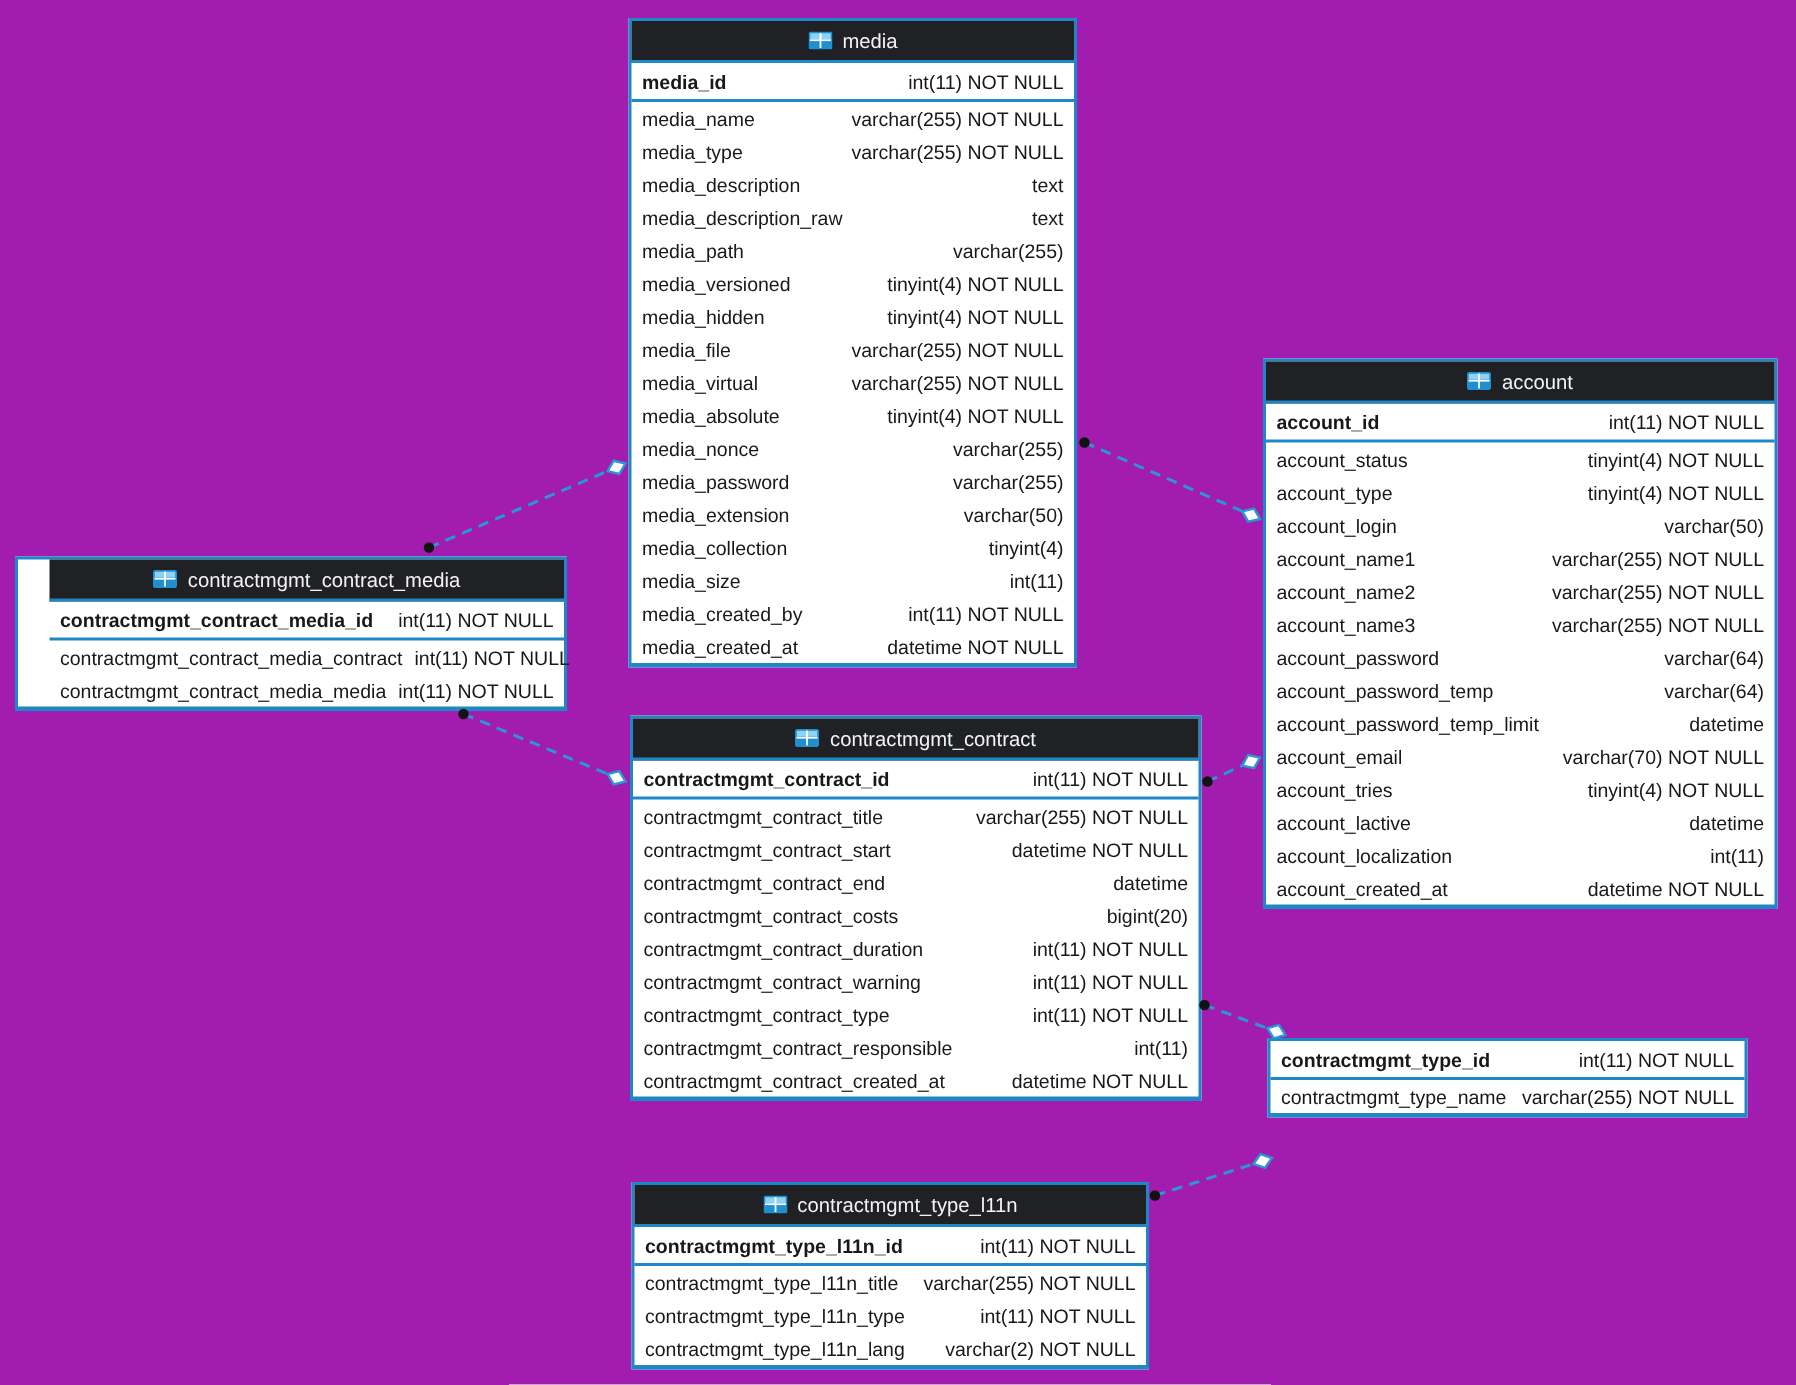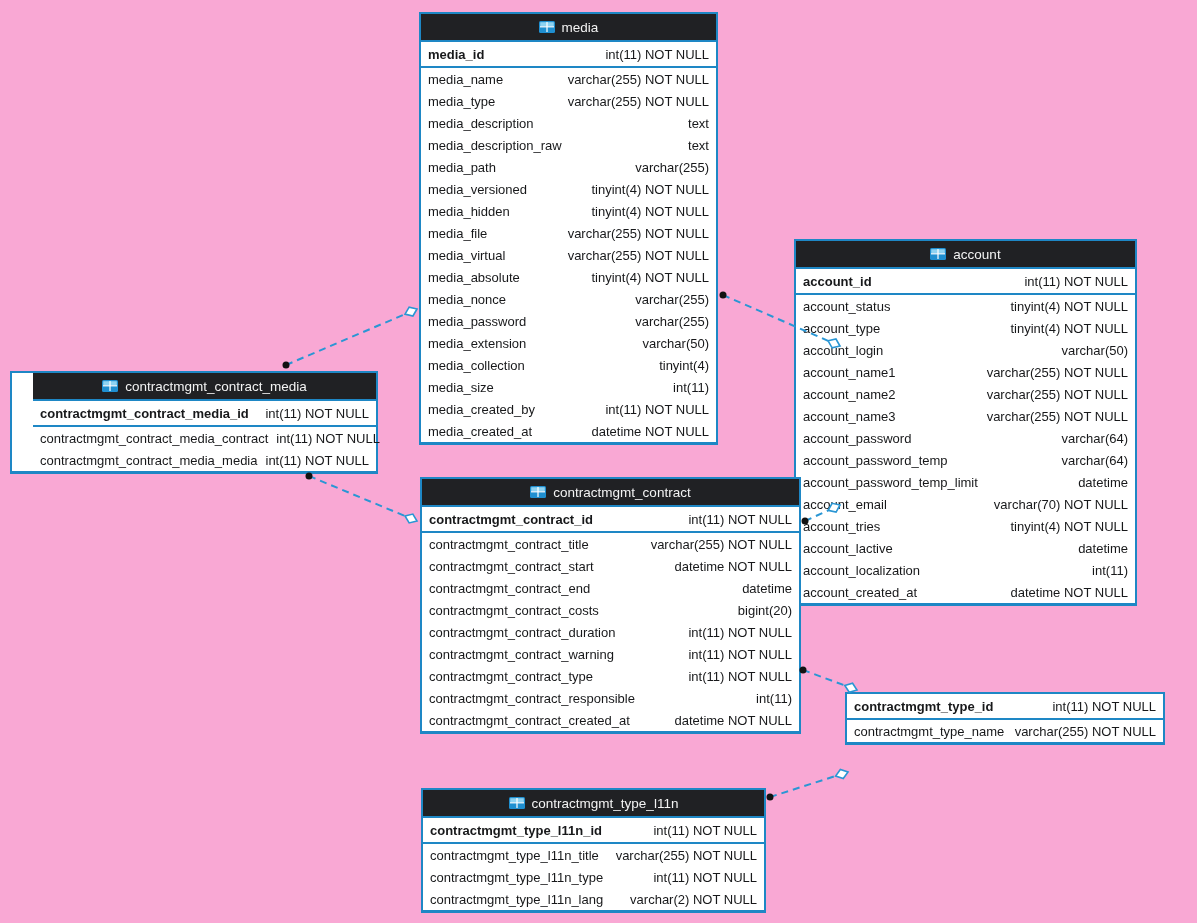--- a/index.html
+++ b/index.html
@@ -1,17 +1,17 @@
 <!DOCTYPE html>
 <html><head>
 <meta charset="utf-8">
 <style>
   html,body { margin:0; padding:0; background:#ffffff; }
   body { font-family:"Liberation Sans","DejaVu Sans",sans-serif; }
-  #canvas { position:relative; width:1197px; height:923px; background:#f9a8d4; overflow:hidden; }
+  #canvas { position:relative; width:1197px; height:923px; background:#a21caf; overflow:hidden; }
   #relations { position:absolute; left:0; top:0; width:1197px; height:923px; z-index:5; pointer-events:none; }
   .table {
     position:absolute; z-index:1; box-sizing:border-box; background:#ffffff;
     border:2px solid #1e87c5; border-bottom-width:3px; font-size:13px; color:#17181a;
   }
   .thead {
     height:26px; background:#202124; color:#f3f3f3; display:flex; align-items:center;
     justify-content:center; gap:7px; border-bottom:2px solid #1e87c5; font-size:13.5px;
   }
   .thead .ticon { display:inline-block; line-height:0; }
@@ -136,21 +136,21 @@
       </div>
       <div class="row">
         <span class="fname">media_created_by</span>
         <span class="ftype">int(11) NOT NULL</span>
       </div>
       <div class="row">
         <span class="fname">media_created_at</span>
         <span class="ftype">datetime NOT NULL</span>
       </div>
     </div>
-    <div class="table" style="left: 794px; top: 239px; width: 343px;">
+    <div class="table" style="left: 842px; top: 239px; width: 343px;">
       <div class="thead">
         <span class="ticon"><svg width="16" height="12" viewBox="0 0 16 12">
             <rect x="0" y="0" width="16" height="12" rx="1.5" fill="#1f8fd0"></rect>
             <rect x="1.2" y="1.2" width="13.6" height="3.8" fill="#8ed3f2"></rect>
             <rect x="7.4" y="1" width="1.2" height="10" fill="#ffffff"></rect>
             <rect x="1" y="5.2" width="14" height="1.2" fill="#ffffff"></rect>
           </svg></span>
         <span>account</span>
       </div>
       <div class="row pk-row">

